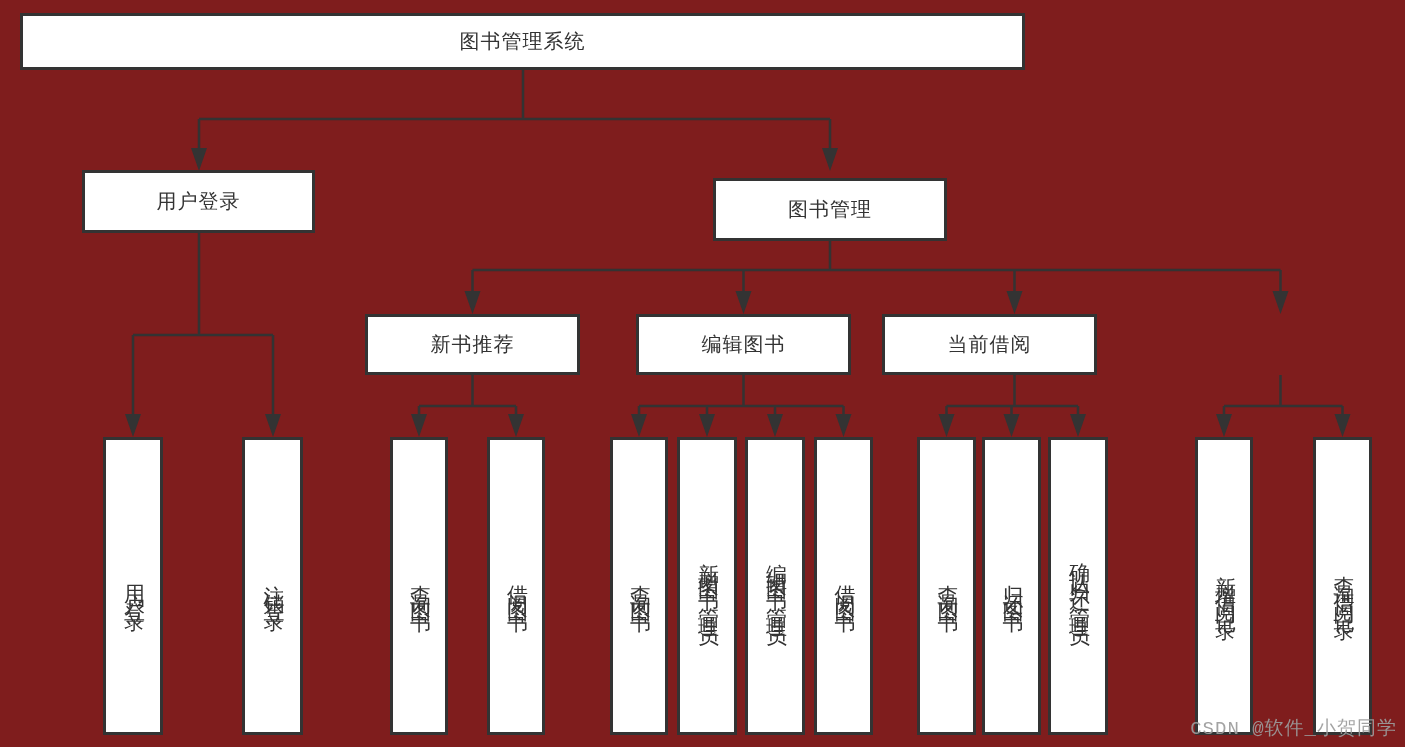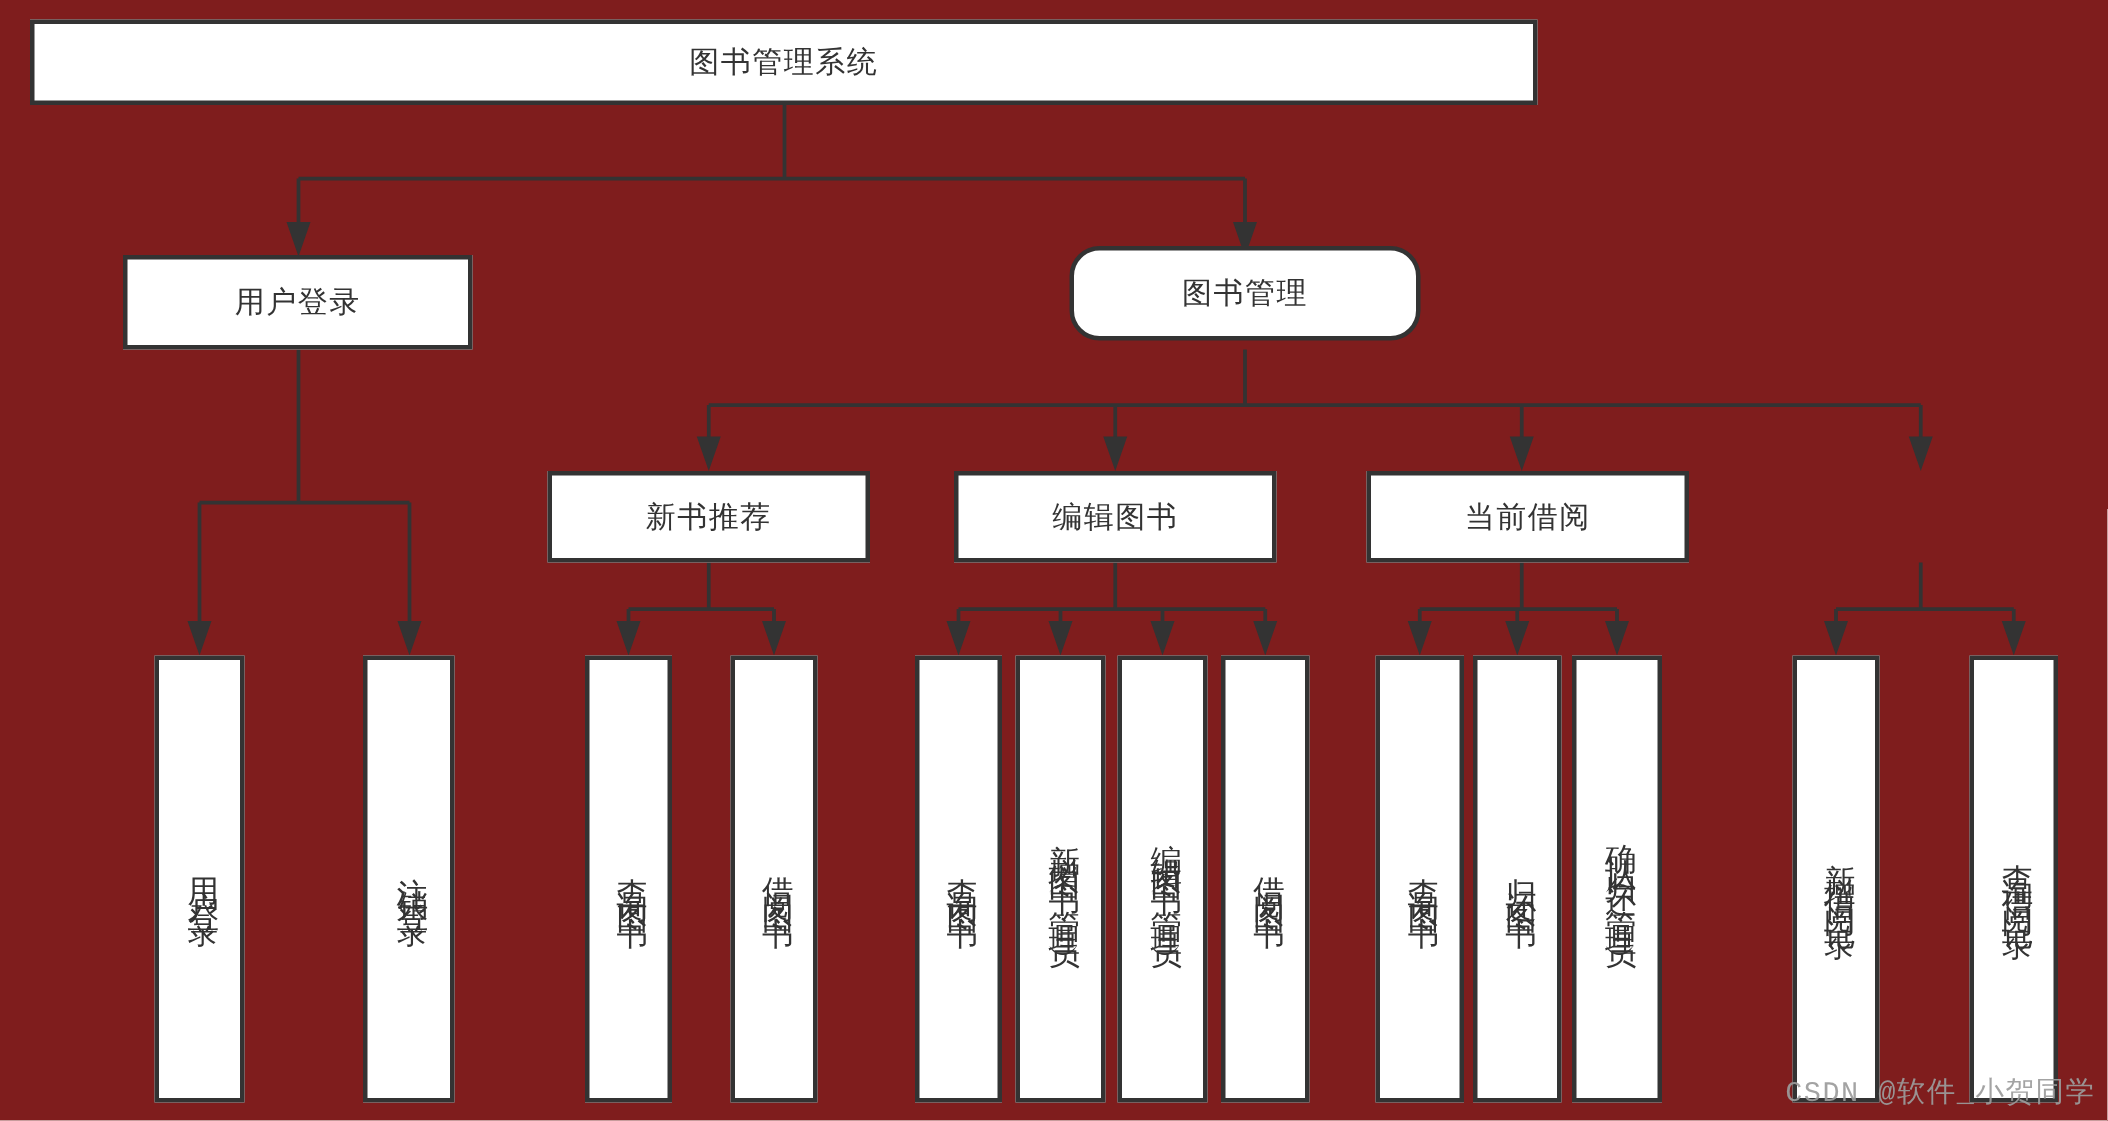--- a/index.html
+++ b/index.html
@@ -70,31 +70,31 @@
          M1334.5 414 L1350.5 414 L1342.5 437 Z"></path>
   </svg>
 
   <div class="box" style="left:20px; top:13px; width:1005px; height:57px;">
     <span class="hlabel">图书管理系统</span>
   </div>
 
   <div class="box" style="left:82px; top:170px; width:233px; height:63px;">
     <span class="hlabel">用户登录</span>
   </div>
-  <div class="box" style="left:713px; top:164px; width:234px; height:63px;border-radius:20px;">
+  <div class="box" style="left:713px; top:178px; width:234px; height:63px;">
     <span class="hlabel">图书管理</span>
   </div>
 
   <div class="box" style="left:365px; top:314px; width:215px; height:61px;align-items:center;">
     <span class="hlabel">新书推荐</span>
   </div>
   <div class="box" style="left:636px; top:314px; width:215px; height:61px;">
     <span class="hlabel">编辑图书</span>
   </div>
-  <div class="box" style="left:911px; top:314px; width:215px; height:61px;">
+  <div class="box" style="left:882px; top:314px; width:215px; height:61px;">
     <span class="hlabel">当前借阅</span>
   </div>
 
   <div class="box" style="left:103px; top:437px; width:60px; height:298px;">
     <span class="vlabel">用户登录</span>
   </div>
   <div class="box" style="left:242px; top:437px; width:61px; height:298px;">
     <span class="vlabel">注销登录</span>
   </div>
 

